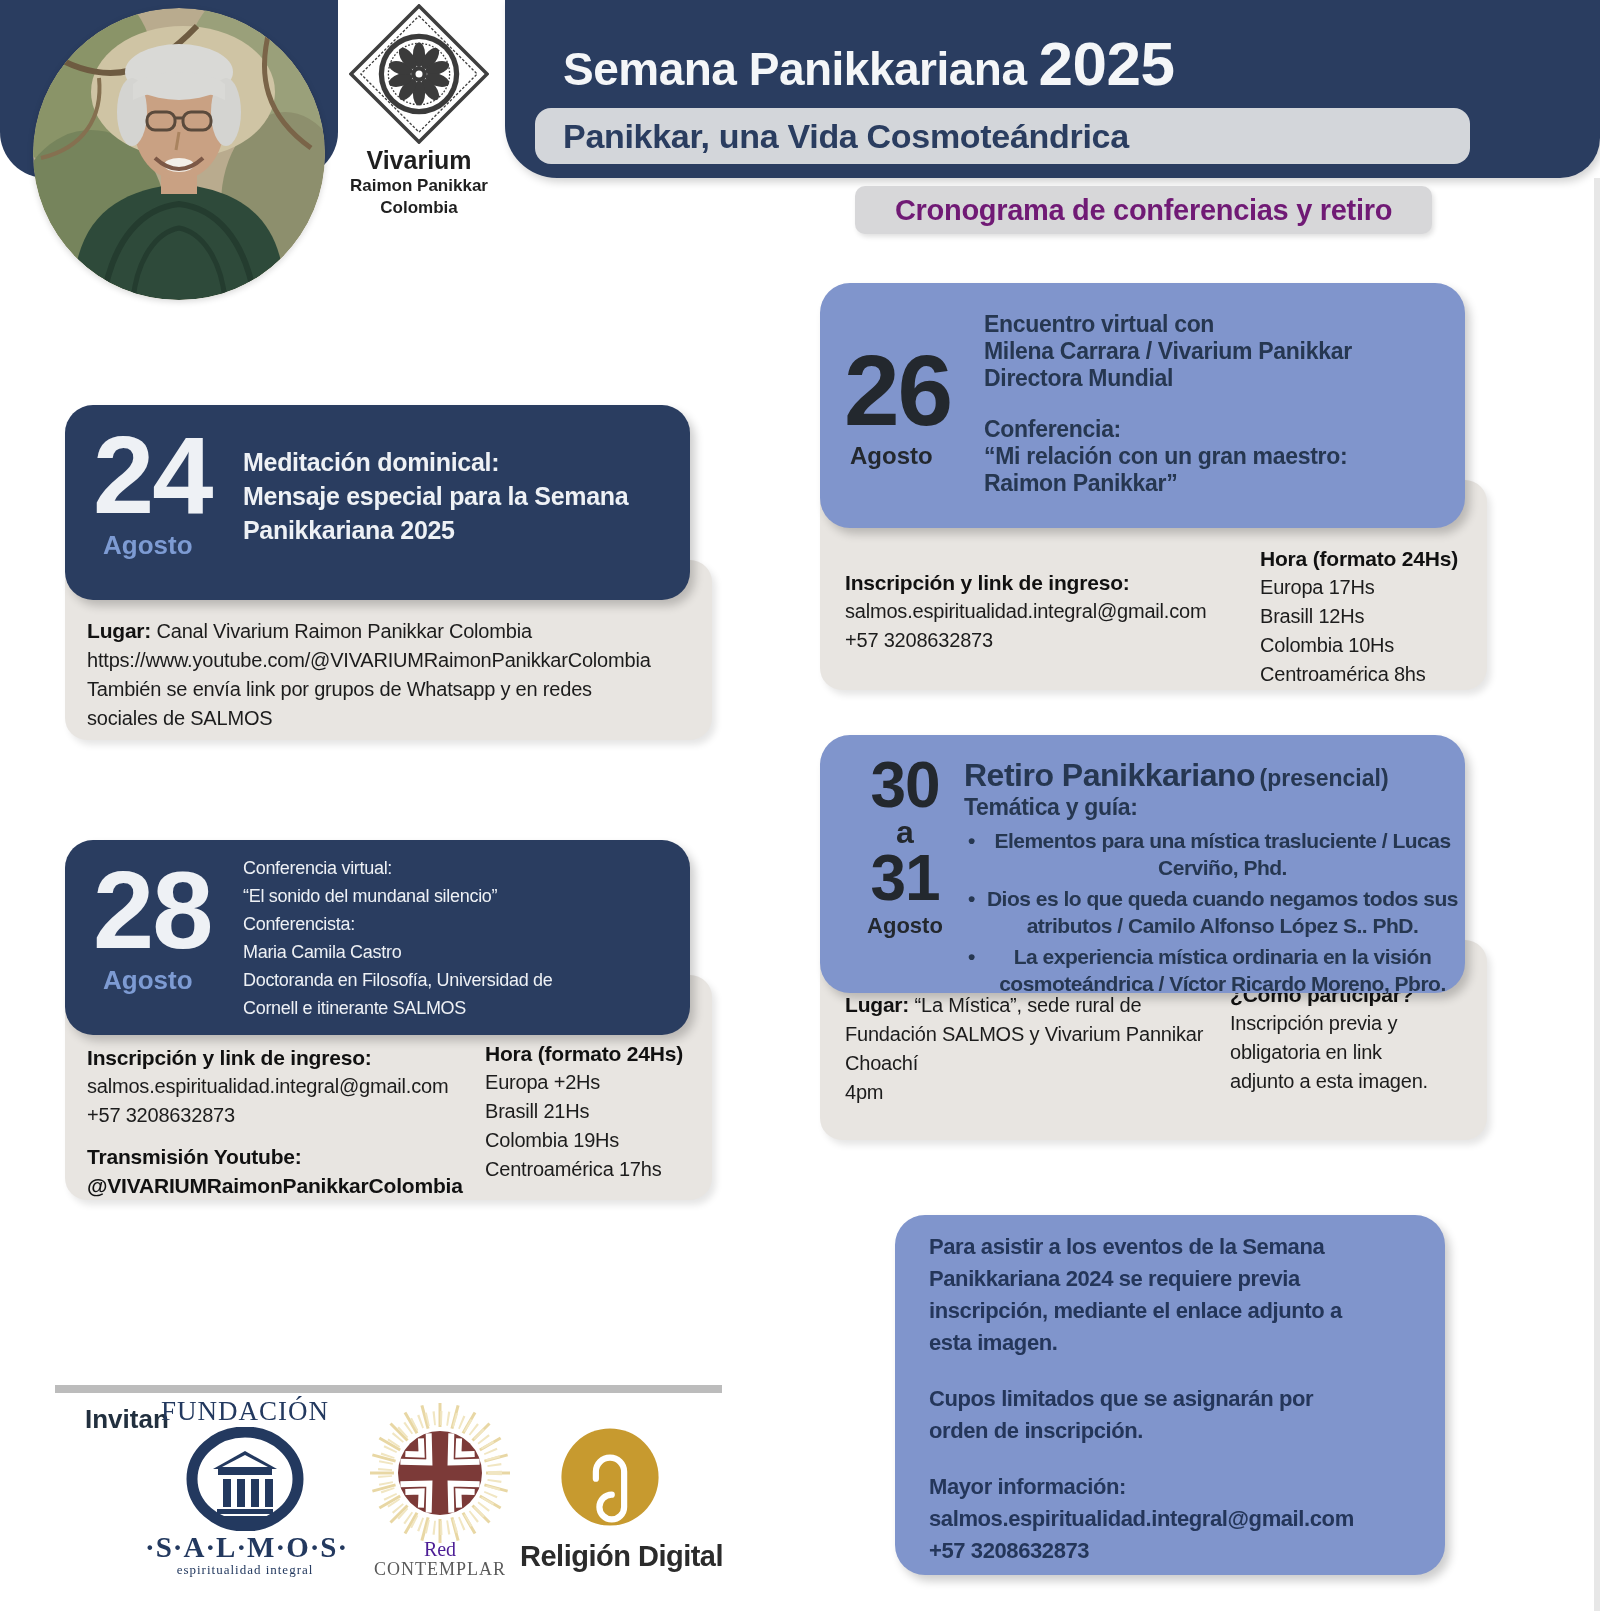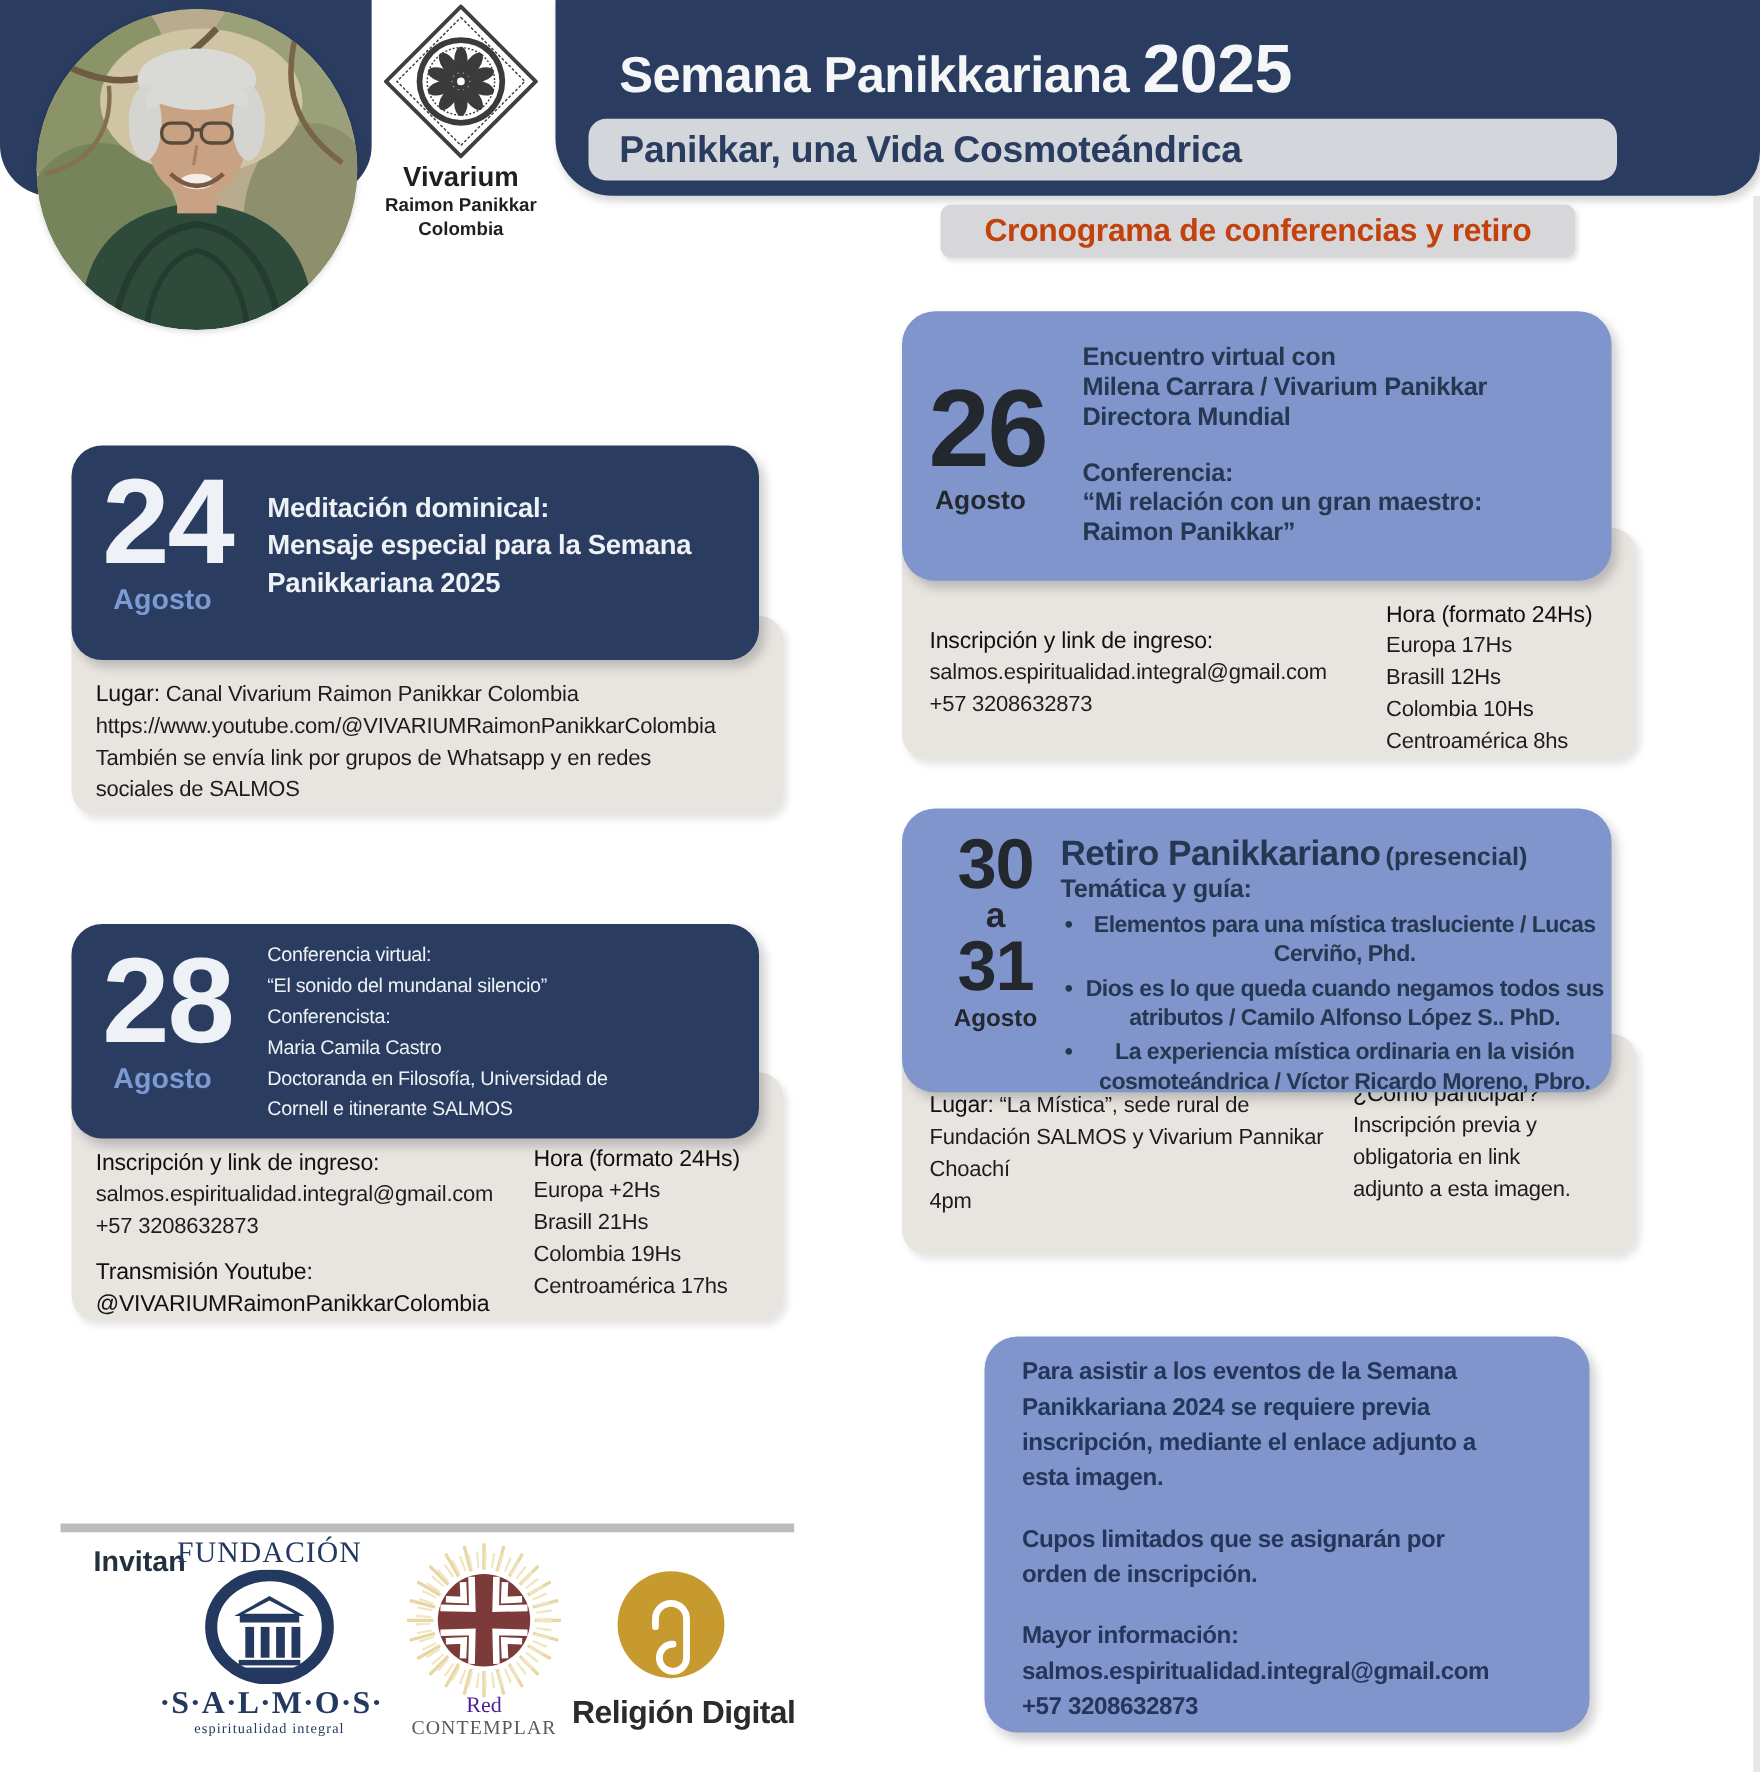--- a/index.html
+++ b/index.html
@@ -16,35 +16,35 @@
   .logo-panel { left:338px; top:0; width:162px; height:240px; background:#ffffff; text-align:center; }
   .logo-panel .seal { margin-top:4px; }
   .vv-name   { font-size:25px; font-weight:bold; color:#1f1f1f; margin-top:-2px; }
   .vv-line   { font-size:17px; font-weight:bold; color:#1f1f1f; line-height:22px; }
   .header-band { left:505px; top:0; width:1095px; height:178px; border-radius:0 0 40px 52px; box-shadow:3px 4px 8px rgba(0,0,0,.18); }
   .header-title { position:absolute; left:58px; top:28px; color:#f4f6f8; font-weight:bold; font-size:46px; letter-spacing:-.5px; white-space:nowrap; }
   .header-title .year { font-size:62px; margin-left:12px; }
   .subtitle-pill { position:absolute; left:30px; top:108px; width:935px; height:56px; background:#d3d6da; border-radius:16px; display:flex; align-items:center; }
   .subtitle-pill span { margin-left:28px; color:#2a3d60; font-weight:bold; font-size:34px; letter-spacing:-.3px; white-space:nowrap; }
   .tagline-pill { left:855px; top:186px; width:577px; height:48px; background:#d7d7d9; border-radius:10px; display:flex; align-items:center; justify-content:center; box-shadow:2px 3px 5px rgba(0,0,0,.12); }
-  .tagline-pill span { color:#c2410c; font-weight:bold; font-size:29px; letter-spacing:-.3px; white-space:nowrap; }
+  .tagline-pill span { color:#701a75; font-weight:bold; font-size:29px; letter-spacing:-.3px; white-space:nowrap; }
   .edge-strip { right:0; top:178px; width:6px; height:1433px; background:#e7e7e7; }
 
   
   .navy-card { background:#2a3d60; border-radius:28px; box-shadow:5px 6px 10px rgba(0,0,0,.20); color:#eef1f5; display:flex; }
   .peri-card { background:#8095cc; border-radius:30px; box-shadow:5px 6px 10px rgba(0,0,0,.20); color:#263751; display:flex; }
   .gray-card { background:#e8e5e1; border-radius:22px; box-shadow:4px 5px 7px rgba(0,0,0,.10); }
   .date-col { flex:0 0 150px; padding:18px 0 0 28px; }
   .daynum-big { font-size:110px; font-weight:bold; line-height:.94; color:#eef1f5; letter-spacing:-2px; }
   .month-blue { font-size:26px; font-weight:bold; color:#7d9bd3; margin:4px 0 0 10px; }
   .month-dark { font-size:24px; font-weight:bold; color:#23282e; margin:4px 0 0 6px; }
   .daynum-peri { font-size:100px; font-weight:bold; line-height:.95; color:#23282e; letter-spacing:-2px; }
   .t-line { white-space:nowrap; }
   .gtxt { font-size:20px; line-height:29px; letter-spacing:-.2px; color:#1c1c1c; }
-  .gtxt .lbl { font-size:21px; font-weight:normal; color:#111; }
+  .gtxt .lbl { font-size:21px; font-weight:bold; color:#111; }
   .bullets { margin:6px 0 0 0; padding:0; list-style:none;text-align:center; }
   .bullets li { position:relative; padding-left:22px; font-size:21px; font-weight:bold; line-height:27px; letter-spacing:-.5px; margin-bottom:4px; }
   .bullets li::before { content:"•"; position:absolute; left:4px; top:0; }
 
   
   .divider { left:55px; top:1385px; width:667px; height:8px; background:#bcbcbc; }
   .invitan { left:85px; top:1404px; font-size:26px; font-weight:bold; color:#22303f; }
   .serif { font-family:"Liberation Serif", serif; }
   .salmos-block { left:145px; top:1396px; width:200px; text-align:center; color:#23395f; }
   .salmos-top { font-size:27px; letter-spacing:1px; }

